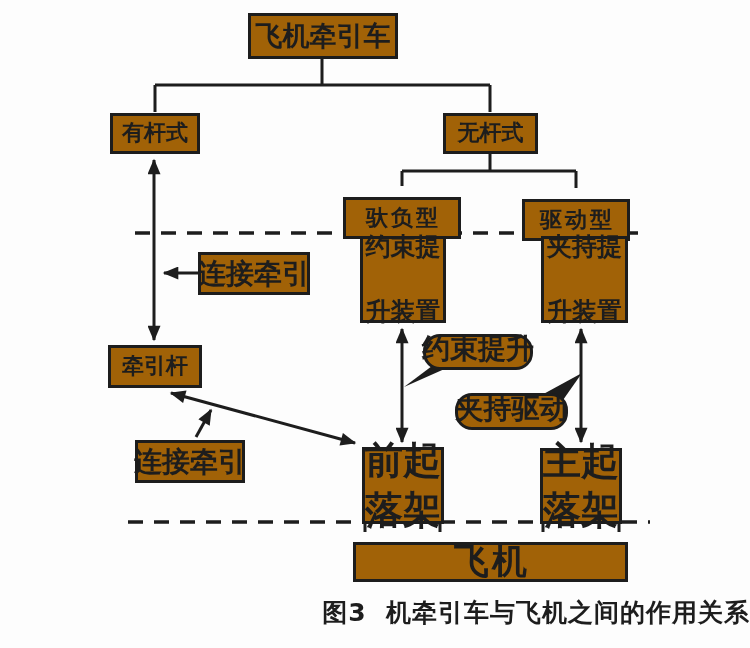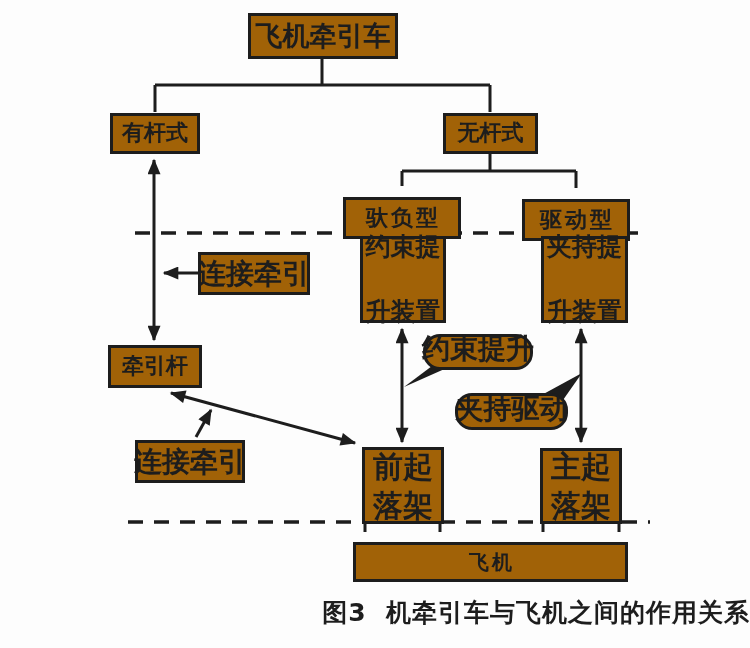--- a/index.html
+++ b/index.html
@@ -17,21 +17,21 @@
   .wires{ position:absolute; left:0; top:0; }
   .box{
     position:absolute; box-sizing:border-box;
     border:3px solid var(--ink); background:#a16207;
     display:flex; flex-direction:column; align-items:center; justify-content:center;
     font-weight:bold; color:var(--ink);
     line-height:1.3; text-align:center; white-space:nowrap;
   }
   .bubble{ border-radius:17px; }
   .f27{ font-size:27px; } .f26{ font-size:22px; } .f25{ font-size:25px;gap:32px; }
-  .f24{ font-size:28px;justify-content:flex-end; } .f29{ font-size:30px;justify-content:center; } .f28{ font-size:20px; }
+  .f24{ font-size:28px;justify-content:flex-end; } .f29{ font-size:38px;justify-content:center; } .f28{ font-size:35px; }
   .sp3{ letter-spacing:3px; text-indent:3px;margin-top:10px; }
   .caption{
     position:absolute; left:70px; right:0; top:596px;
     text-align:right; font-weight:bold; font-size:25px;
     color:var(--ink); white-space:pre; letter-spacing:1px;
   }
 </style>
 </head>
 <body>
 

